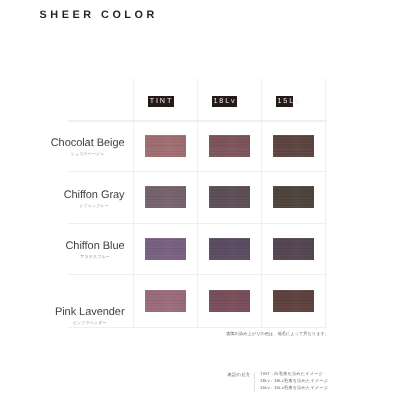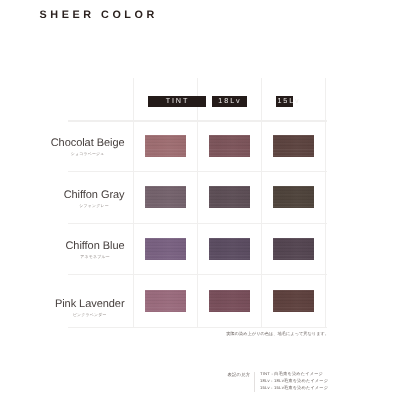--- a/index.html
+++ b/index.html
@@ -69,24 +69,24 @@
 <div id="color-table">
     <div class="vline" style="left: 65px;"></div>
     <div class="vline" style="left: 129px;"></div>
     <div class="vline" style="left: 193px;"></div>
     <div class="vline" style="left: 257px;"></div>
     <div class="hline" style="top: 42.3px;"></div>
     <div class="hline" style="top: 92.8px;"></div>
     <div class="hline" style="top: 144.8px;"></div>
     <div class="hline" style="top: 195.8px;"></div>
     <div class="hline" style="top: 248.8px;"></div>
-    <div class="col-head" style="left: 79.5px; width: 58px;">
+    <div class="col-head" style="left: 79.5px; width: 26px;">
       <span class="chip">TINT</span>
     </div>
-    <div class="col-head" style="left: 143.5px; width: 35px;">
+    <div class="col-head" style="left: 143.5px; width: 25px;">
       <span class="chip">18Lv</span>
     </div>
     <div class="col-head" style="left: 207.5px; width: 17px;">
       <span class="chip">15Lv</span>
     </div>
     <div class="row-label" style="top: 59.25px;">
       <span class="en">Chocolat Beige</span>
       <span class="ja">ショコラベージュ</span>
     </div>
     <div class="sw" style="left: 77px; top: 56.95px; background: rgb(158, 109, 113);">
@@ -126,21 +126,21 @@
       <u></u>
     </div>
     <div class="sw" style="left: 141px; top: 159.7px; background: rgb(91, 76, 97);">
       <i></i>
       <u></u>
     </div>
     <div class="sw" style="left: 205px; top: 159.7px; background: rgb(84, 69, 81);">
       <i></i>
       <u></u>
     </div>
-    <div class="row-label" style="top: 220px;">
+    <div class="row-label" style="top: 228px;">
       <span class="en">Pink Lavender</span>
       <span class="ja">ピンクラベンダー</span>
     </div>
     <div class="sw" style="left: 77px; top: 211.7px; background: rgb(154, 107, 125);">
       <i></i>
       <u></u>
     </div>
     <div class="sw" style="left: 141px; top: 211.7px; background: rgb(120, 78, 90);">
       <i></i>
       <u></u>

